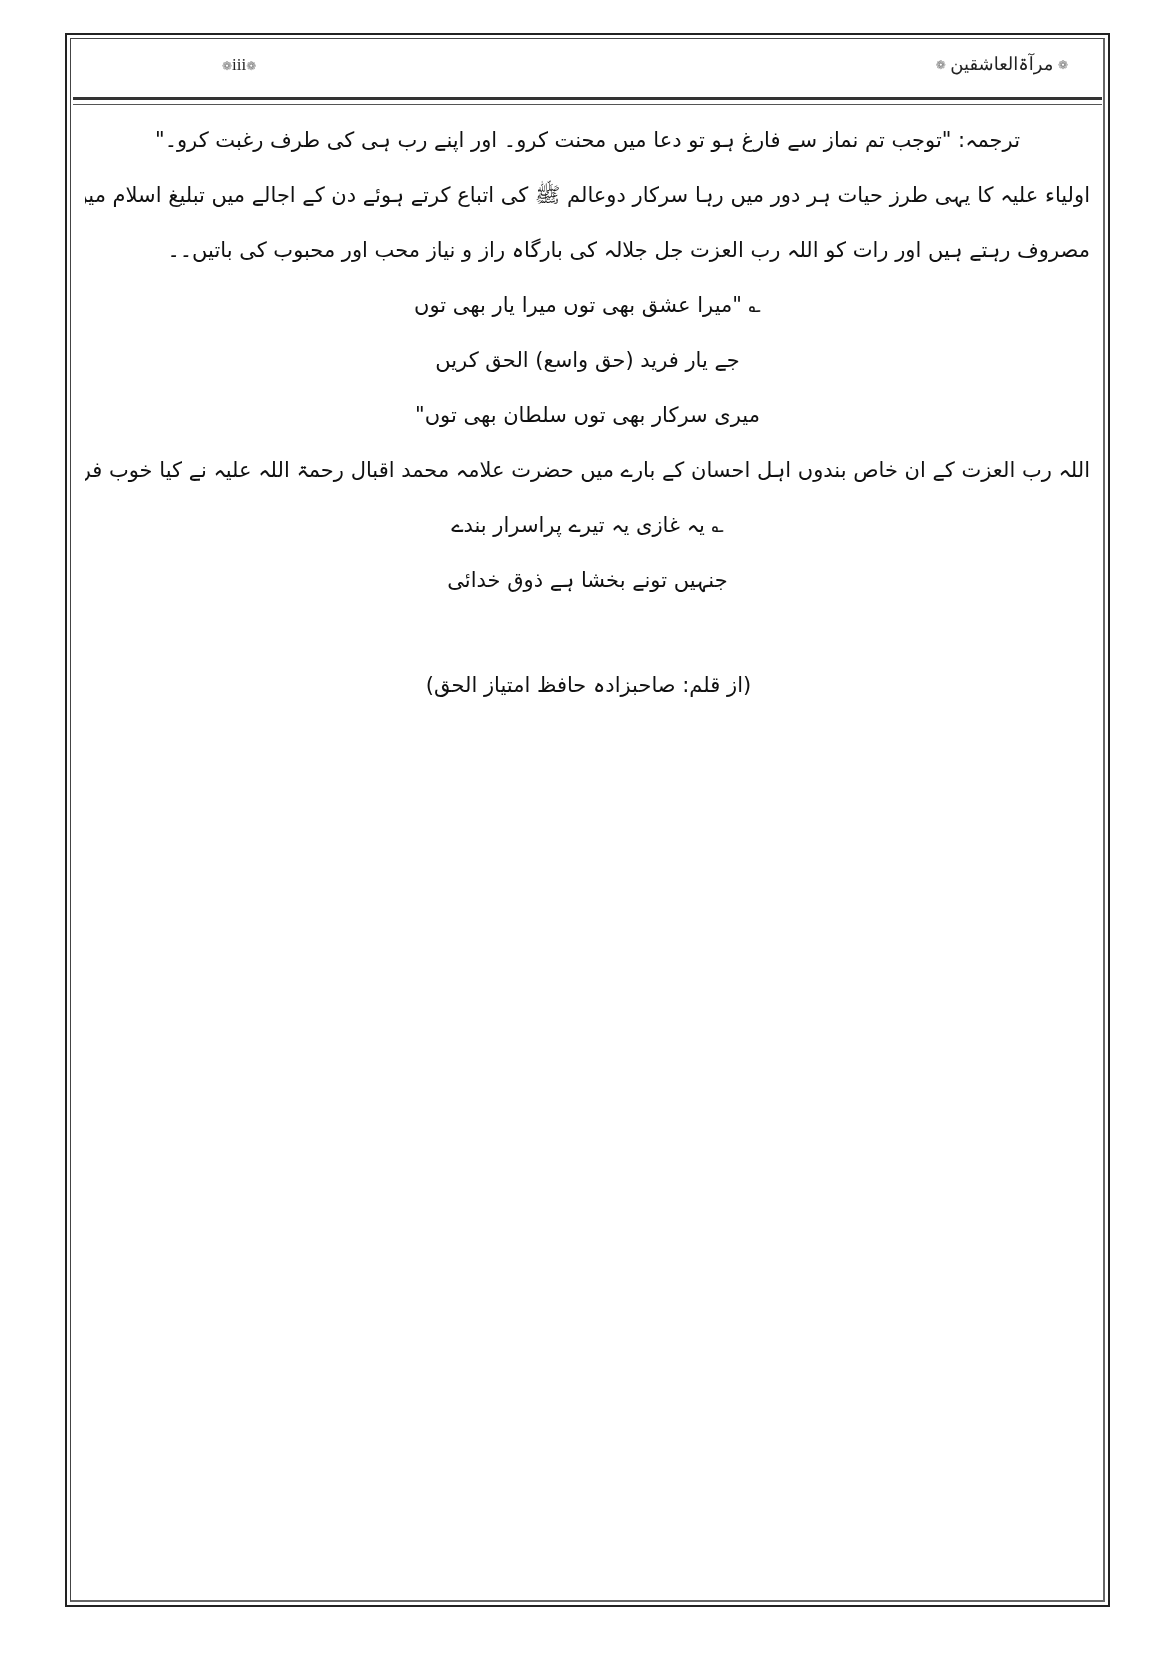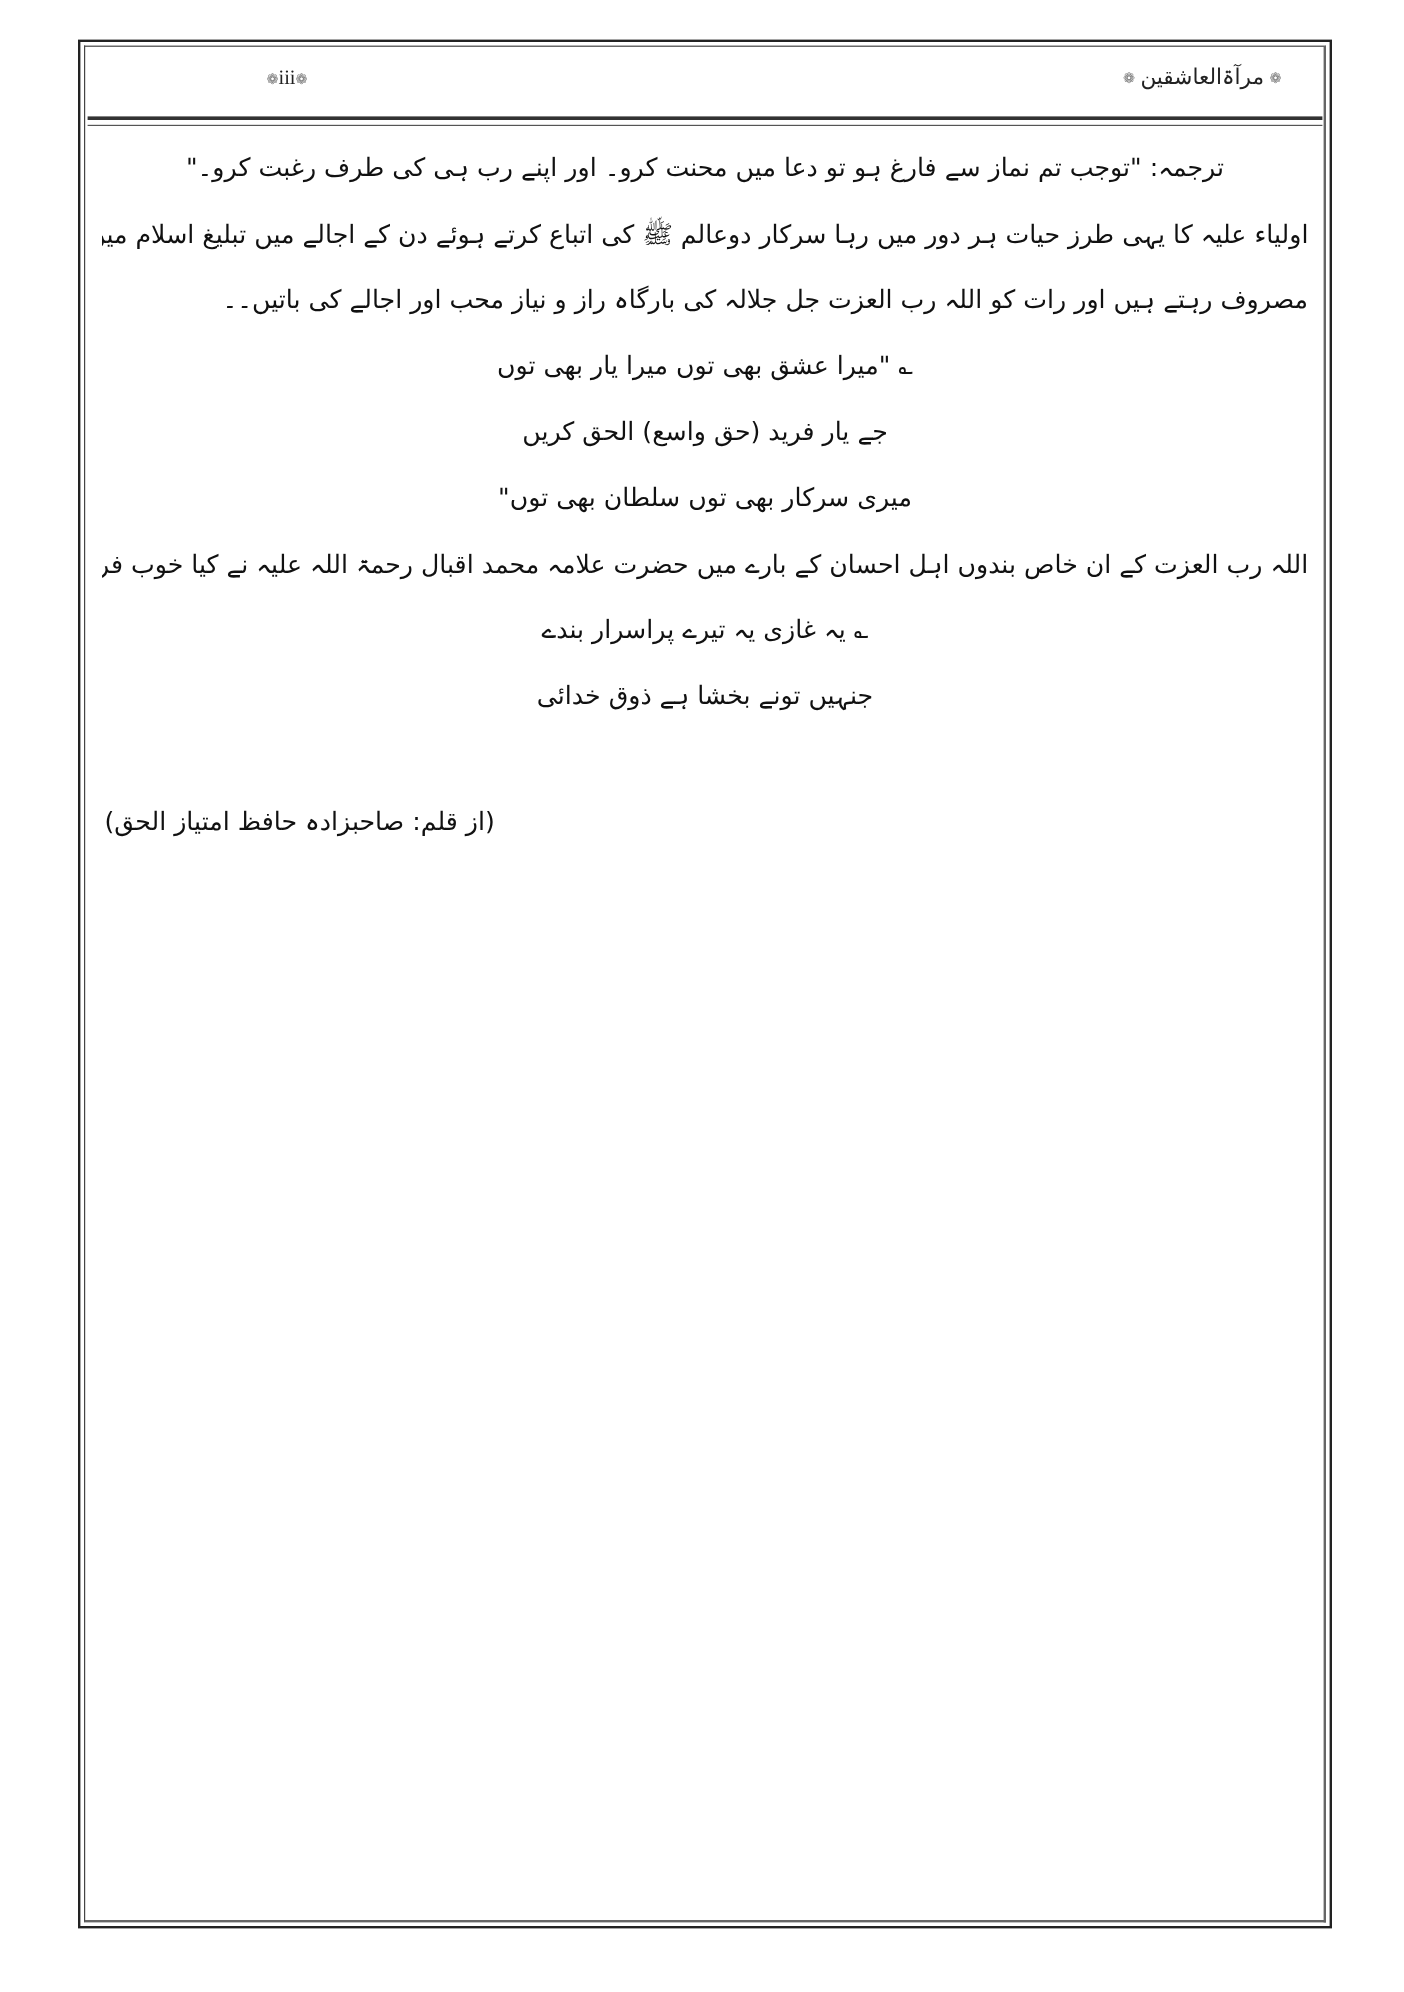--- a/index.html
+++ b/index.html
@@ -30,21 +30,21 @@
     border-top: 3px solid #333; border-bottom: 1px solid #555;
   }
   .content {
     position: absolute; left: 18px; right: 18px; top: 78px;
     direction: rtl; font-family: "DejaVu Sans", sans-serif; font-size: 21px;
   }
   .line { height: 55px; line-height: 55px; white-space: nowrap; overflow: hidden; }
   .center { text-align: center; }
   .justify { text-align: right; }
   .gap { height: 50px; }
-  .signature { text-align: left; direction: rtl; unicode-bidi: plaintext; padding-left: 2px; }
+  .signature { text-align: center; direction: rtl; unicode-bidi: plaintext; padding-left: 2px; }
 </style>
 </head>
 <body>
 
 <div class="page-frame">
   <div class="page-frame-inner"></div>
 
   <div class="header">
     <div class="page-number">
       <span class="orn">❁</span><span>iii</span><span class="orn">❁</span>
@@ -53,21 +53,21 @@
       <span class="orn">❁</span>
       <span>مرآۃالعاشقین</span>
       <span class="orn">❁</span>
     </div>
   </div>
   <div class="header-rule"></div>
 
   <div class="content">
     <div class="line center">ترجمہ: "توجب تم نماز سے فارغ ہو تو دعا میں محنت کرو۔ اور اپنے رب ہی کی طرف رغبت کرو۔"</div>
     <div class="line justify">اولیاء علیہ کا یہی طرز حیات ہر دور میں رہا سرکار دوعالم ﷺ کی اتباع کرتے ہوئے دن کے اجالے میں تبلیغ اسلام میں</div>
-    <div class="line justify">مصروف رہتے ہیں اور رات کو اللہ رب العزت جل جلالہ کی بارگاہ راز و نیاز محب اور اجالے کی باتیں۔۔</div>
+    <div class="line justify">مصروف رہتے ہیں اور رات کو اللہ رب العزت جل جلالہ کی بارگاہ راز و نیاز محب اور محبوب کی باتیں۔۔</div>
 
     <div class="line center">؎ "میرا عشق بھی توں میرا یار بھی توں</div>
     <div class="line center">جے یار فرید (حق واسع) الحق کریں</div>
     <div class="line center">میری سرکار بھی توں سلطان بھی توں"</div>
 
     <div class="line justify">اللہ رب العزت کے ان خاص بندوں اہل احسان کے بارے میں حضرت علامہ محمد اقبال رحمۃ اللہ علیہ نے کیا خوب فرمایا:</div>
 
     <div class="line center">؎ یہ غازی یہ تیرے پراسرار بندے</div>
     <div class="line center">جنہیں تونے بخشا ہے ذوق خدائی</div>
 

